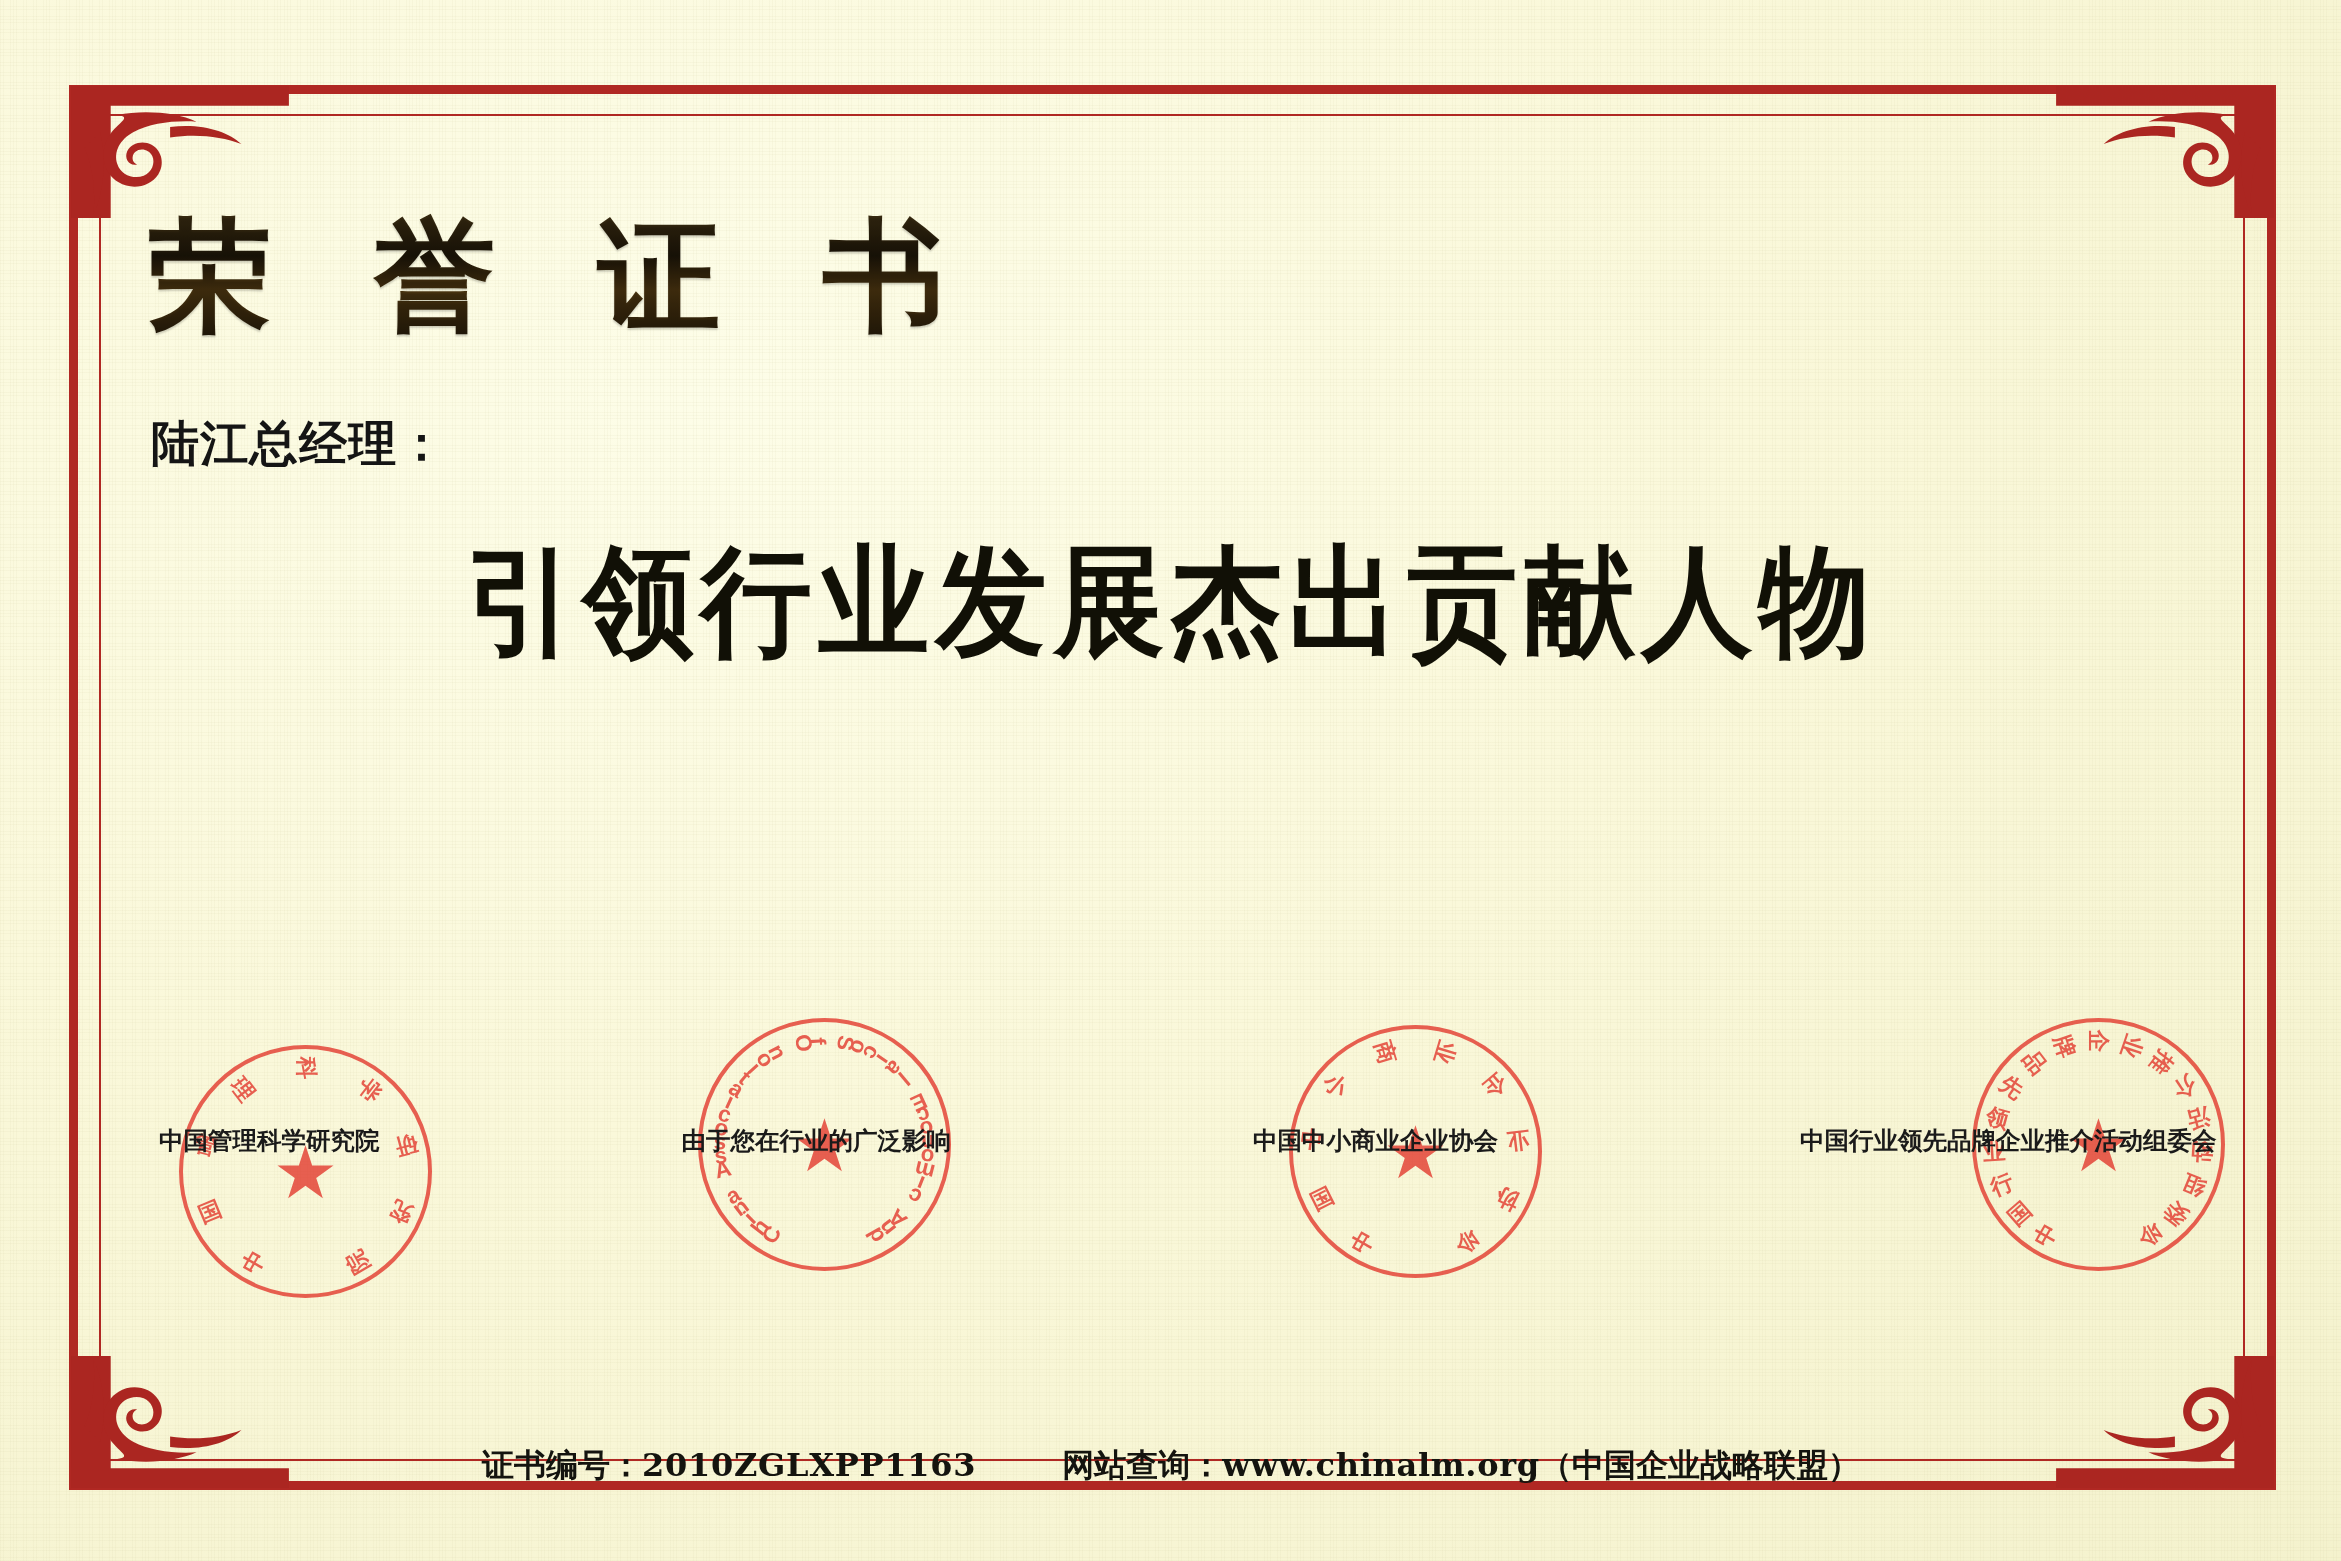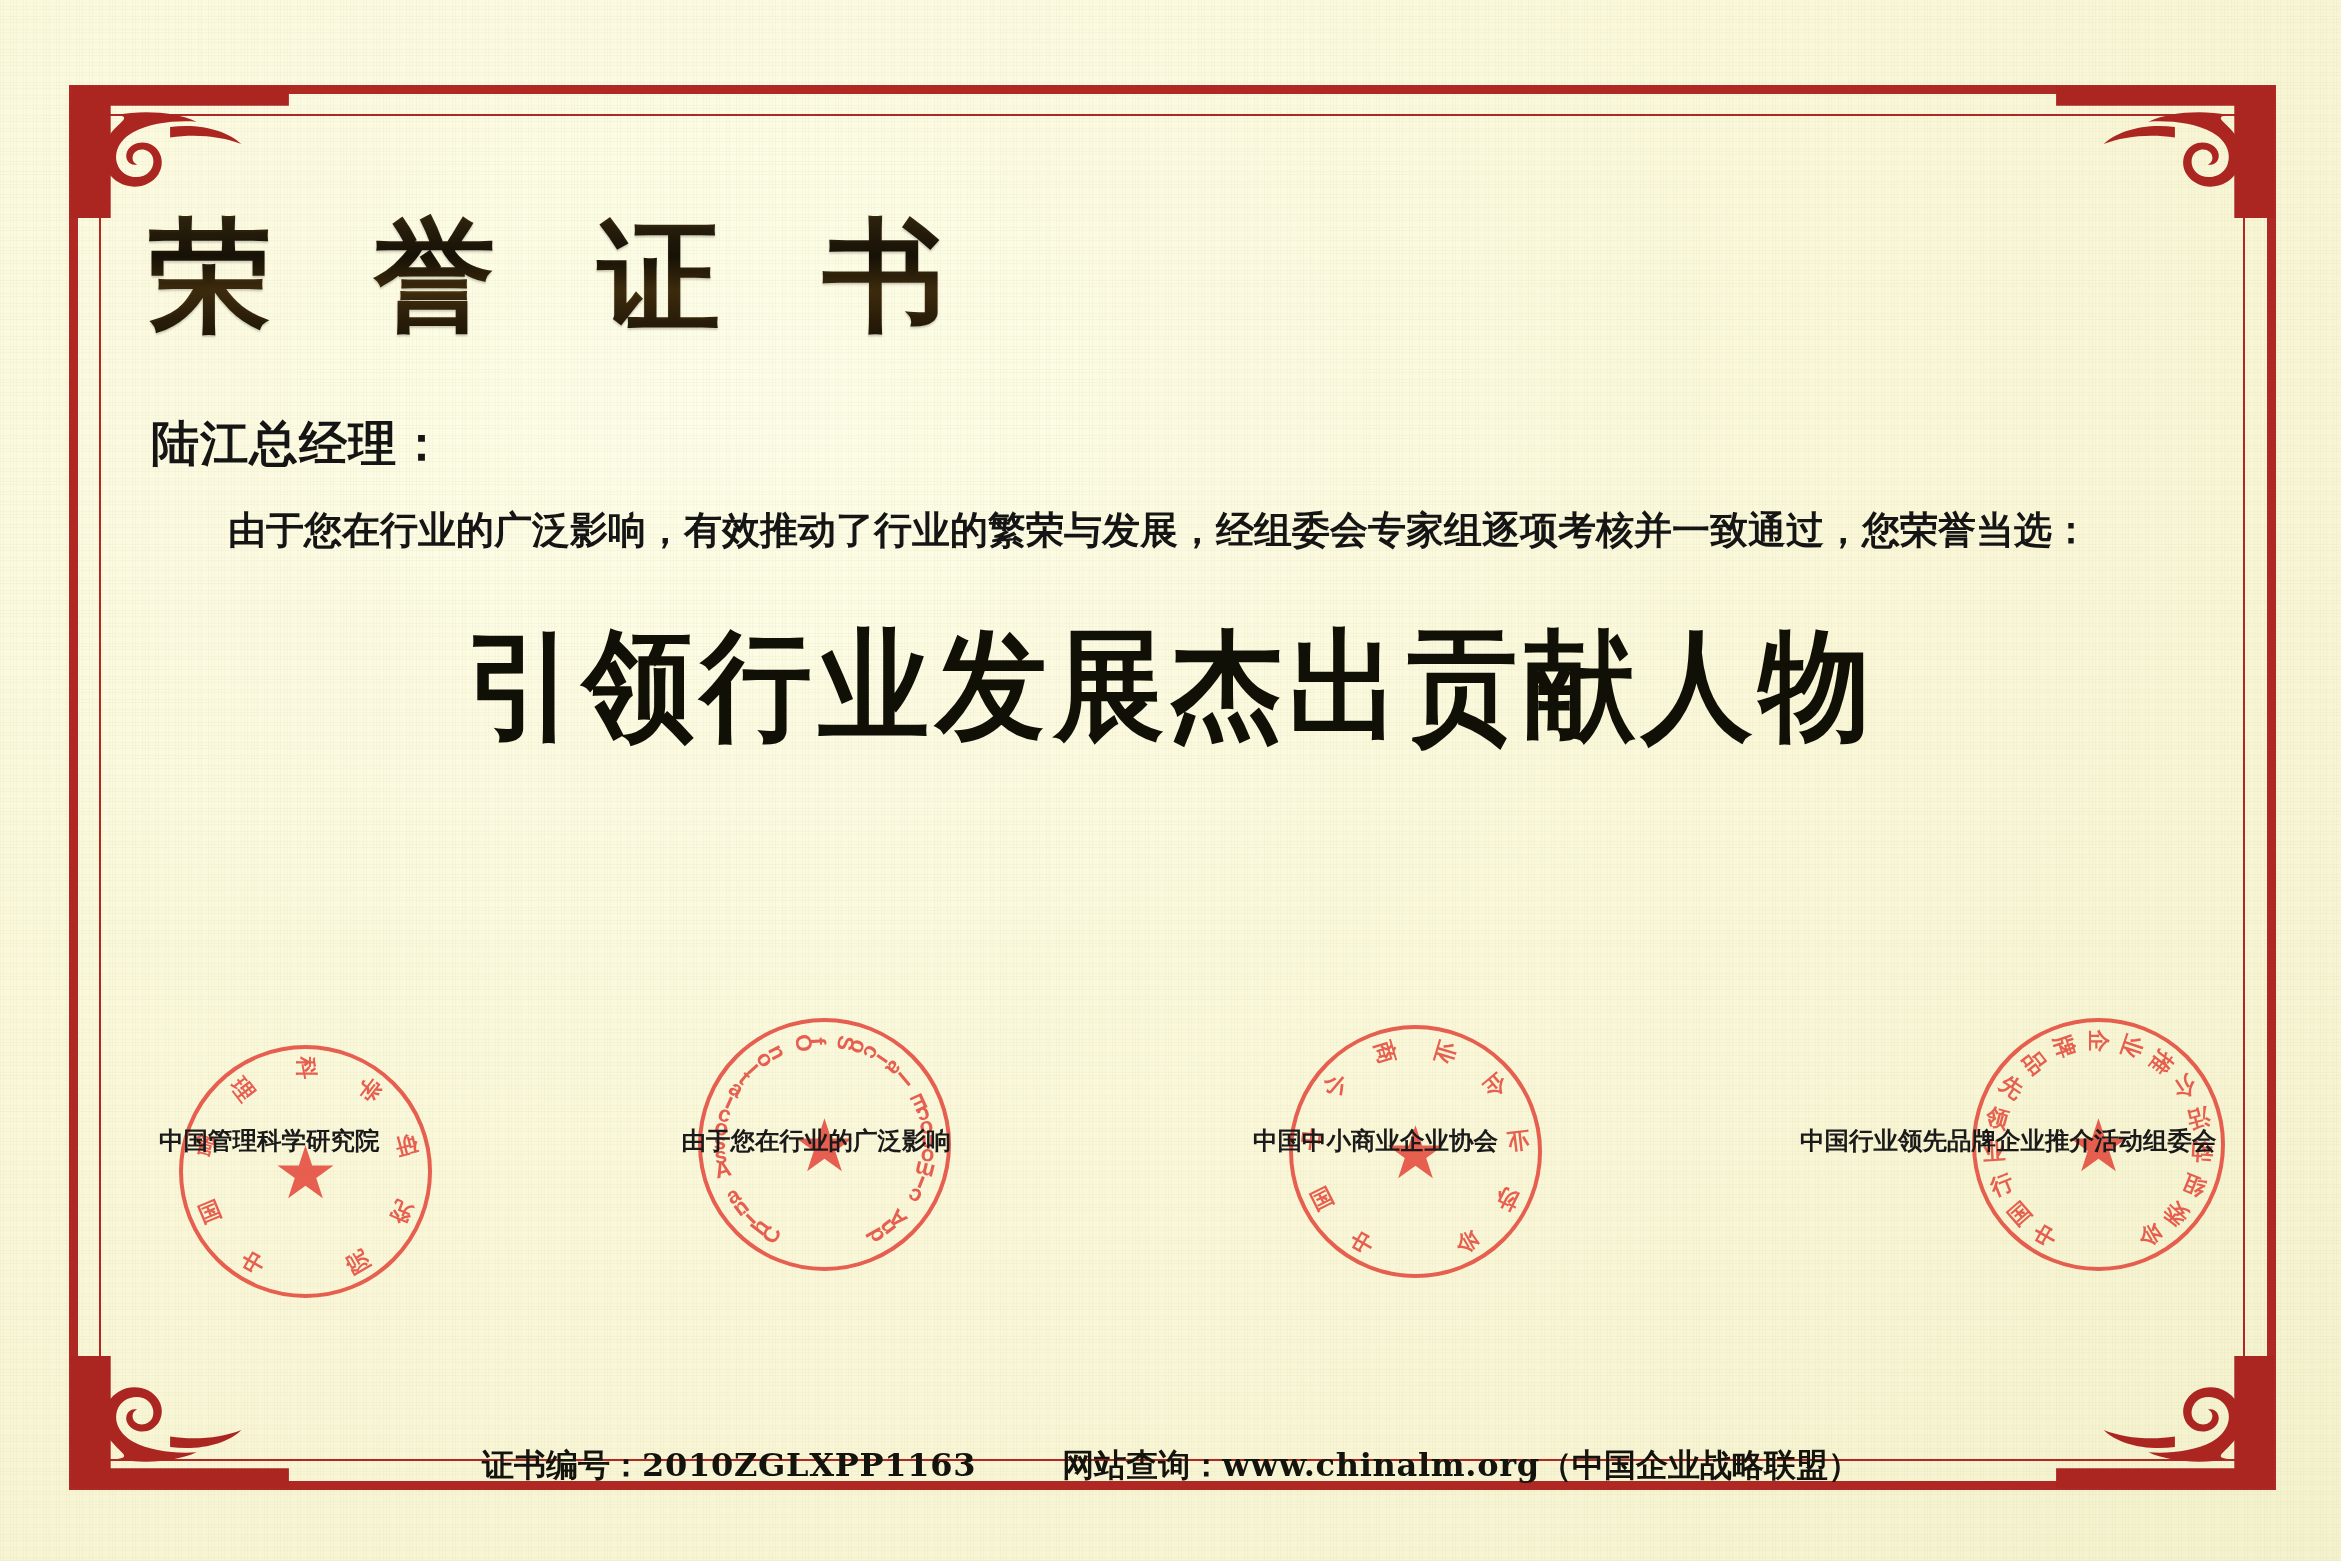--- a/index.html
+++ b/index.html
@@ -241,21 +241,20 @@
       <path fill="currentColor" d="M150 62 c46 -6 88 6 108 26 c-30 -12 -70 -16 -108 -10 Z"></path>
     </svg>
   </div>
 
   <div class="content">
 
     <div class="title">荣 誉 证 书</div>
 
     <div class="salutation">陆江总经理：</div>
 
-    <div class="body-text"><span class="indent"></span><span>由于您在行业的广泛影响，有效推动了行业的繁荣与发展，经组委会专家组逐项考核并一致通过，您荣誉当选：</span></div>
 
     <div class="award">引领行业发展杰出贡献人物</div>
 
     <div class="orgs">
 
       <div class="org-block">
         <div class="stamp stamp-1">
           <div class="ring-text">
               <span class="ring-char" style="transform: rotate(-150deg) translate(0px, -104px) rotate(90deg) translate(-50%, -50%);">中</span>
               <span class="ring-char" style="transform: rotate(-112.5deg) translate(0px, -104px) rotate(90deg) translate(-50%, -50%);">国</span>

